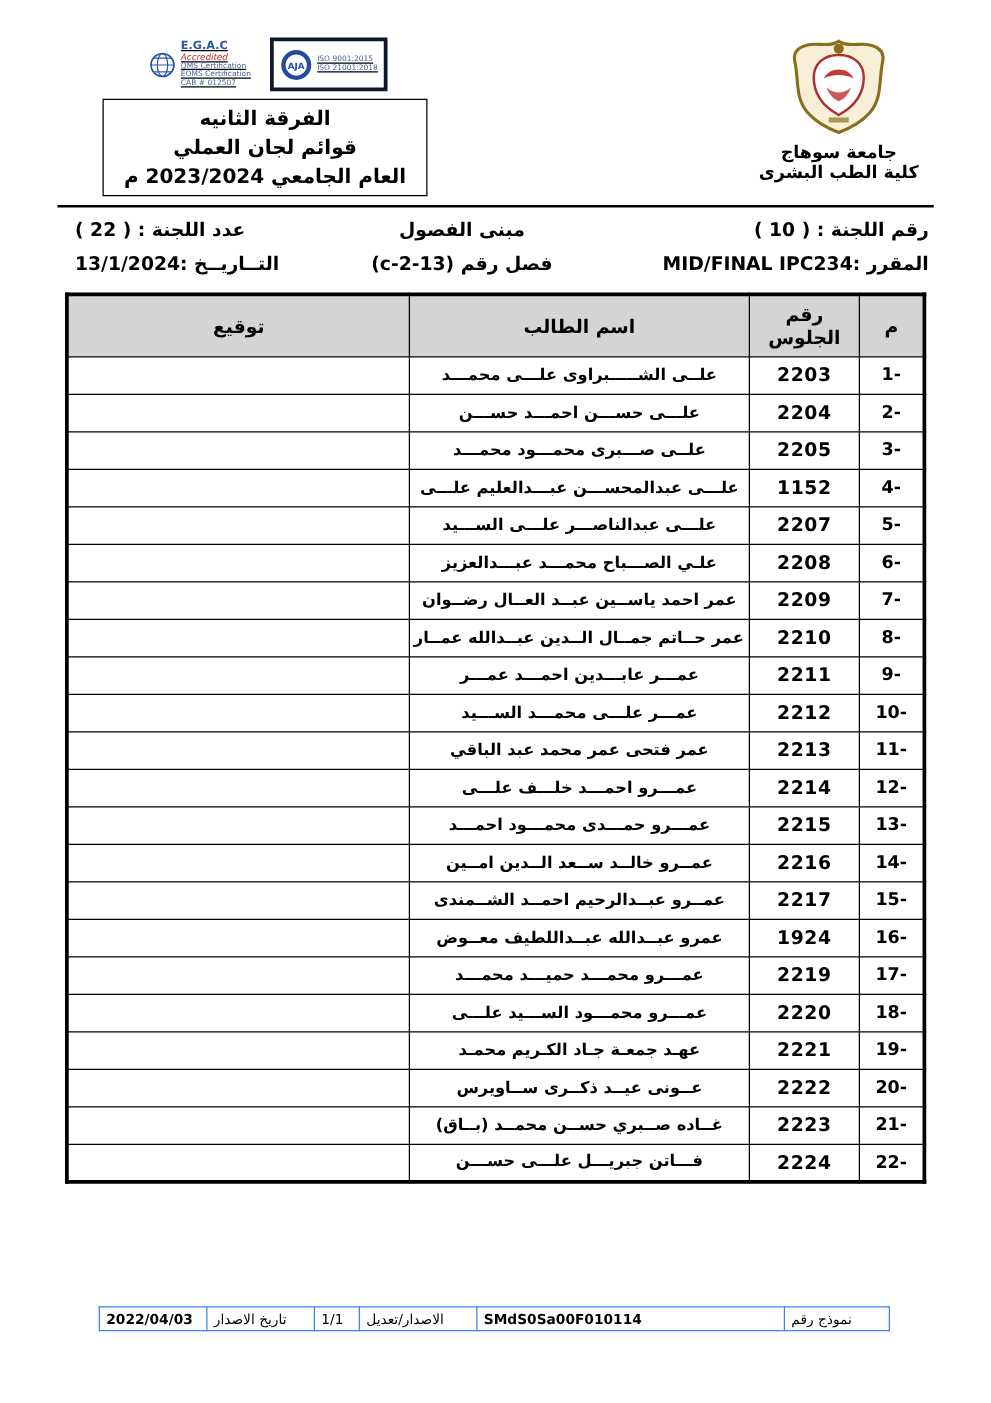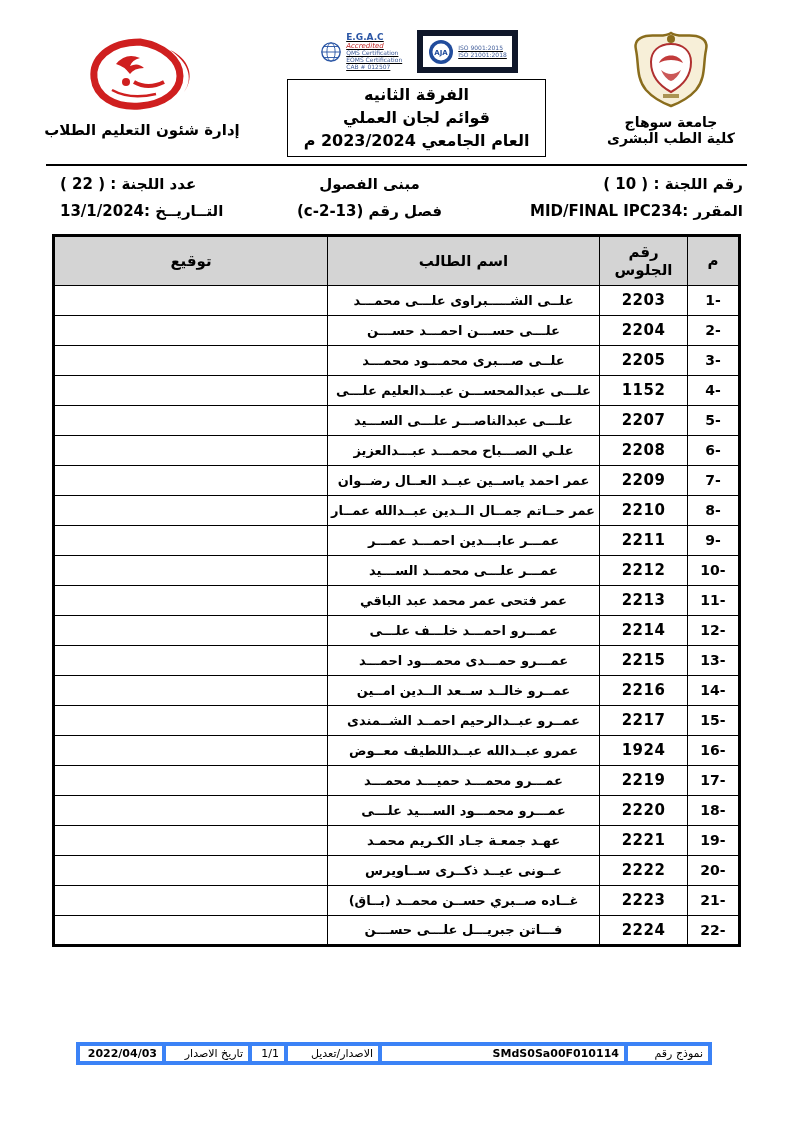--- a/index.html
+++ b/index.html
@@ -12,21 +12,21 @@
   .page { position:relative; width:793px; height:1122px; direction:rtl; overflow:hidden; background:#fff; }
 
   
   .top-header { display:flex; justify-content:space-between; align-items:flex-start; padding:30px 42px 4px 42px; }
   .uni-block { width:160px; text-align:center; }
   .uni-block .uni-name { font-weight:bold; font-size:14px; margin-top:2px; }
   .uni-block .uni-faculty { font-weight:bold; font-size:14px; }
   .center-block { width:340px; display:flex; flex-direction:column; align-items:center; }
   .cert-row { display:flex; direction:ltr; gap:10px; margin-bottom:6px; }
   .cert { display:flex; align-items:center; gap:4px; padding:2px 5px; background:#fff;text-decoration:underline; }
-  .cert.aja { border:6px solid #0f172a; }
+  .cert.aja { border:3px solid #0f172a; }
   .cert-text { display:flex; flex-direction:column; line-height:1.15; text-align:left; }
   .cert-name { color:#2b56a5; font-weight:bold; font-size:9px; }
   .cert-accredited { color:#c22626; font-style:italic; font-size:7px; }
   .cert-line { color:#44609c; font-size:6px; }
   .title-box { border:1.2px solid #000; padding:3px 16px; text-align:center; font-weight:bold; font-size:16px; line-height:1.45; }
   .admin-block { width:200px; display:flex; flex-direction:column; align-items:center; }
   .admin-name { font-weight:bold; font-size:15px; margin-top:3px; }
 
   .rule { border-top:2.5px solid #000; margin:3px 46px 0 46px; }
 
@@ -53,21 +53,21 @@
   th.c-name, td.c-name { width:272px; }
   th.c-sign, td.c-sign { width:274px; }
   .roster td { height:30px; padding:0 4px; font-weight:bold; }
   td.c-idx  { direction:ltr; font-size:14px; }
   td.c-seat { font-size:15px; letter-spacing:0.5px; }
   td.c-name { font-size:13px; white-space:nowrap; overflow:hidden; }
 
   
   .footer-bar { position:absolute; bottom:57px; right:81px; }
   table.form-meta { border-collapse:collapse; font-size:11px; direction:rtl; }
-  .form-meta td { border:4px solid #3b82f6; text-align:right; height:19px; padding:1px 5px; white-space:nowrap; }
+  .form-meta td { border:1px solid #3b82f6; text-align:left; height:19px; padding:1px 5px; white-space:nowrap; }
   td.fm-label { font-size:11px; }
   td.fm-code { width:246px; font-weight:bold; direction:ltr; }
   td.fm-w1 { width:84px; }
   td.fm-w3 { width:94px; }
   td.fm-w4 { width:36px;margin-top:44px; }
   td.fm-w5 { width:86px; }
   td.fm-date { width:86px; font-weight:bold; direction:ltr; }
 </style>
 </head>
 <body>
@@ -117,31 +117,20 @@
           </div>
         </div>
       </div>
       <div class="title-box">
         <div>الفرقة الثانيه</div>
         <div>قوائم لجان العملي</div>
         <div>العام الجامعي 2023/2024 م</div>
       </div>
     </div>
 
-    <div class="admin-block">
-      <svg width="132" height="88" viewBox="0 0 132 88" aria-hidden="true">
-        <path d="M64 12 C32 12 16 30 18 48 C20 66 38 78 64 76 C88 74 104 62 104 46 C104 30 88 16 64 12 Z" fill="none" stroke="#cf1f1f" stroke-width="7"></path>
-        <path d="M94 20 C112 28 120 46 108 62 C118 48 112 32 94 20 Z" fill="#cf1f1f"></path>
-        <path d="M40 34 q10 -12 24 -6 q-8 2 -10 8 q8 -4 14 2 q-10 0 -14 6 q-6 -8 -14 -10 Z" fill="#cf1f1f"></path>
-        <circle cx="50" cy="52" r="4" fill="#cf1f1f"></circle>
-        <path d="M58 52 q14 8 30 0" stroke="#cf1f1f" stroke-width="4" fill="none"></path>
-        <path d="M36 60 q18 10 44 4" stroke="#cf1f1f" stroke-width="2.5" fill="none"></path>
-      </svg>
-      <div class="admin-name">إدارة شئون التعليم الطلاب</div>
-    </div>
   </header>
 
   <div class="rule"></div>
 
   <div class="info-grid">
     <div class="info-cell start">رقم اللجنة : ( 10 )</div>
     <div class="info-cell center">مبنى الفصول</div>
     <div class="info-cell end">عدد اللجنة : ( 22 )</div>
     <div class="info-cell start">المقرر :MID/FINAL IPC234</div>
     <div class="info-cell center">فصل رقم ⁦(c-2-13)⁩</div>

